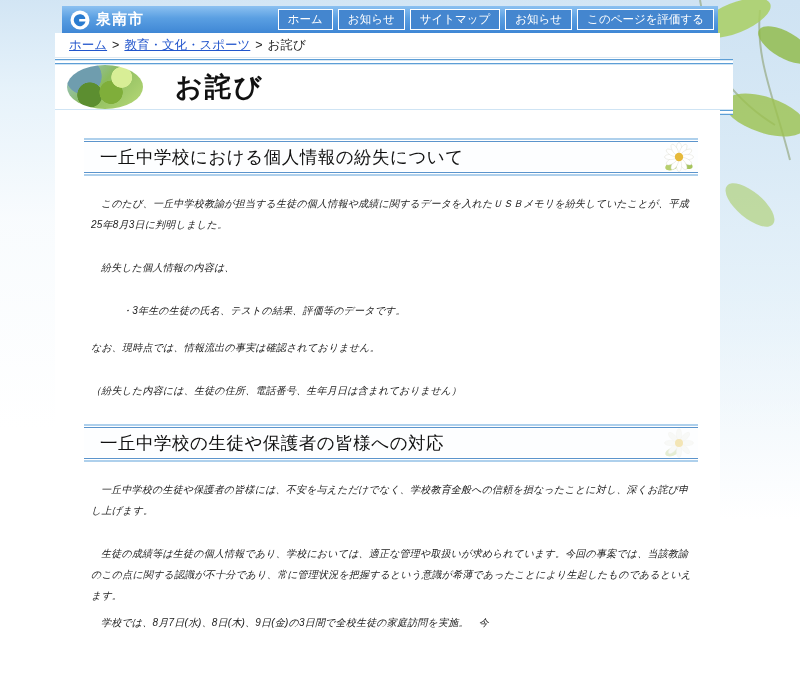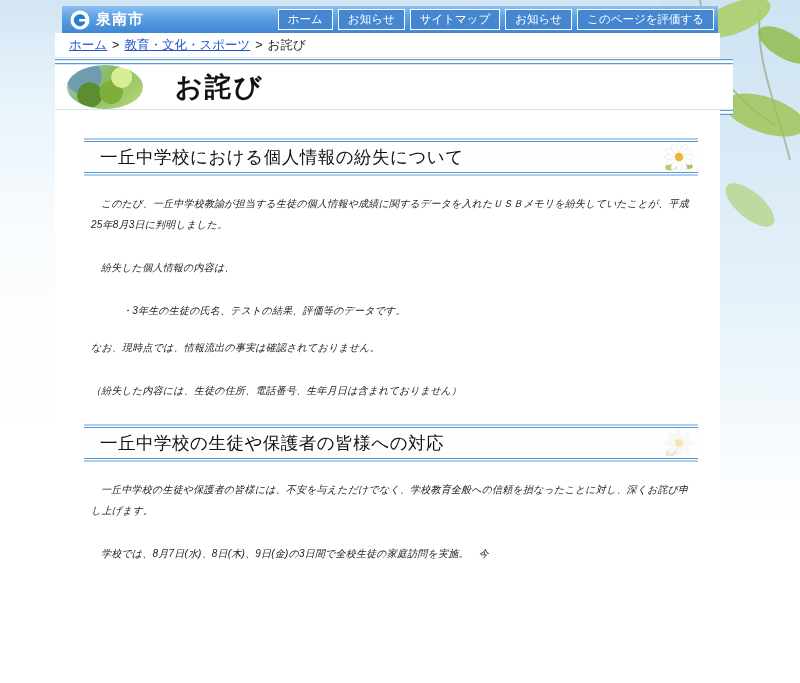--- a/index.html
+++ b/index.html
@@ -180,17 +180,18 @@
                 <ellipse cx="15" cy="6.5" rx="2.6" ry="6" transform="rotate(315 15 15)"></ellipse>
               </g>
               <circle cx="15" cy="15" r="4" fill="#e9c75c"></circle>
             </svg>
           </span>
         </div>
         <div class="rule-bottom"></div>
       </div>
 
       <p class="indent">一丘中学校の生徒や保護者の皆様には、不安を与えただけでなく、学校教育全般への信頼を損なったことに対し、深くお詫び申し上げます。</p>
+      <p class="indent tight">生徒の成績等は生徒の個人情報であり、学校においては、適正な管理や取扱いが求められています。今回の事案では、当該教諭のこの点に関する認識が不十分であり、常に管理状況を把握するという意識が希薄であったことにより生起したものであるといえます。</p>
       <p class="indent">学校では、8月7日(水)、8日(木)、9日(金)の3日間で全校生徒の家庭訪問を実施。　今</p>
     </section>
 
   </main>
 </div>
 
 </body></html>

